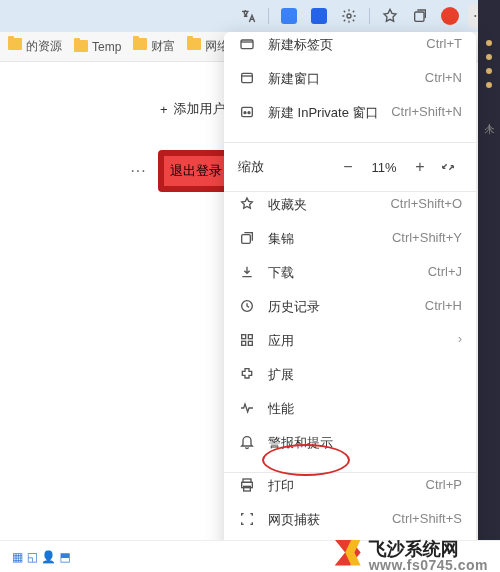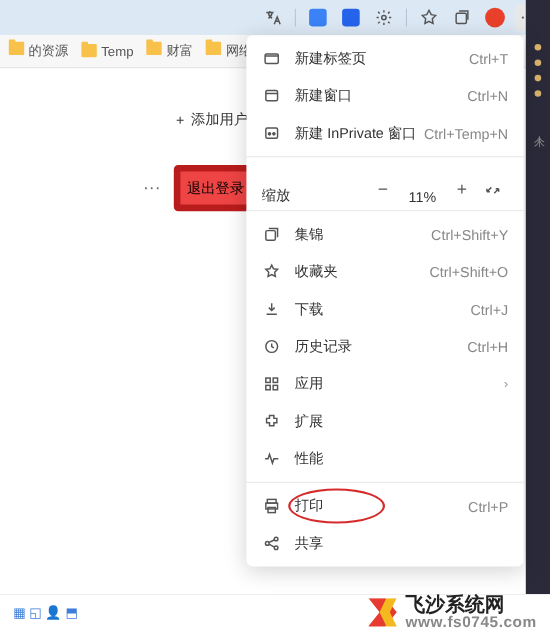--- a/index.html
+++ b/index.html
@@ -10,37 +10,37 @@
 .bookmarks{height:30px;background:#f7f7f7;border-bottom:1px solid #e5e5e5;display:flex;align-items:center;padding:0 8px;gap:12px;font-size:12px;color:#555;position:relative;z-index:1}
 .bm-item{display:flex;align-items:flex-start;gap:4px;cursor:pointer}
 .folder{width:14px;height:12px;background:#f8c24a;border-radius:1px;position:relative}
 .folder::before{content:"";position:absolute;top:-2px;left:0;width:6px;height:3px;background:#f8c24a;border-radius:1px 1px 0 0}
 .content{position:relative;height:480px}
 .user-add{position:absolute;top:38px;left:160px;font-size:13px;color:#333;display:flex;align-items:center;gap:6px;cursor:pointer}
 .logout-row{position:absolute;top:88px;left:130px;display:flex;align-items:center;gap:12px}
 .dots{color:#666;font-size:16px;cursor:pointer}
 .logout-btn{border:6px solid #b91c1c;background:#ef4444;padding:6px 6px;font-size:13px;border-radius:4px;cursor:pointer}
 .menu{position:absolute;top:32px;right:24px;width:252px;background:#fff;box-shadow:0 4px 20px rgba(0,0,0,.18);border-radius:6px;z-index:10;padding:4px 0;font-size:13px;color:#333}
-.mi{display:flex;align-items:center;height:34px;padding:0 14px;cursor:pointer;position:relative}
+.mi{display:flex;height:34px;padding:0 14px;cursor:pointer;position:relative}
 .mi-icon{width:18px;display:flex;justify-content:center;margin-right:12px;color:#555}
 .mi-label{flex:1}
 .mi-shortcut{font-size:13px;color:#888}
 .mi-chevron{color:#999;font-size:12px}
 .sep{height:1px;background:#e8e8e8;margin:4px 0}
-.zoom-row{display:flex;align-items:flex-end;height:40px;padding:0 14px}
+.zoom-row{display:flex;align-items:center;height:40px;padding:0 14px}
 .zoom-label{flex:1}
 .zoom-btn{width:28px;height:28px;display:flex;align-items:center;justify-content:center;cursor:pointer;color:#555;font-size:16px;border-radius:4px}
 .zoom-val{width:44px;text-align:center;font-size:13px}
 .highlight{position:absolute;border:2px solid #d62b2b;border-radius:50%;width:88px;height:32px;top:444px;right:150px;z-index:11;pointer-events:none}
 .sidebar{position:absolute;right:0;top:0;width:22px;height:540px;background:#2a2a3a;z-index:5;display:flex;flex-direction:column;align-items:center;padding-top:40px;gap:8px}
 .sb-dot{width:6px;height:6px;background:#d9b36a;border-radius:50%}
 .sb-label{color:#888;font-size:10px;writing-mode:vertical-rl;margin-top:20px}
 .footer{position:absolute;bottom:0;left:0;right:0;height:32px;background:#fff;display:flex;align-items:center;justify-content:space-between;padding:0 12px;border-top:1px solid #eee;z-index:20}
 .footer-icons{display:flex;gap:6px;color:#3b7dd8;font-size:12px}
-.brand{display:flex;align-items:center;gap:8px;font-size:18px;font-weight:600;color:#222}
+.brand{display:flex;align-items:flex-start;gap:8px;font-size:18px;font-weight:600;color:#222}
 .brand-logo{width:26px;height:26px;position:relative}
 .brand-logo::before{content:"";position:absolute;inset:0;background:#e63b2e;clip-path:polygon(0 0,60% 0,100% 50%,60% 100%,0 100%,40% 50%)}
 .brand-logo::after{content:"";position:absolute;left:40%;top:0;right:0;bottom:0;background:#f5b81f;clip-path:polygon(40% 0,100% 0,60% 50%,100% 100%,40% 100%,0 50%)}
 .brand-sub{font-size:14px;color:#888;letter-spacing:.5px;align-self:flex-end;margin-bottom:2px}
 .avatar{width:18px;height:18px;border-radius:50%;background:#e8402a}
 .sq{width:16px;height:16px;border-radius:3px}
 .blue1{background:#3b82f6}
 .blue2{background:#2563eb}
 svg{width:16px;height:16px}
 </style>
@@ -147,53 +147,53 @@
     </div>
   <div class="mi">
       <span class="mi-icon">
         <svg viewBox="0 0 24 24" fill="none" stroke="currentColor" stroke-width="2">
           <rect x="4" y="5" width="16" height="14" rx="2"></rect>
           <circle cx="9" cy="13" r="1.5" fill="currentColor"></circle>
           <circle cx="15" cy="13" r="1.5" fill="currentColor"></circle>
         </svg>
       </span>
       <span class="mi-label">新建 InPrivate 窗口</span>
-      <span class="mi-shortcut">Ctrl+Temp+N</span>
+      <span class="mi-shortcut">Ctrl+Shift+N</span>
     </div>
   <div class="sep"></div>
   <div class="zoom-row">
     <span class="zoom-label">缩放</span>
     <span class="zoom-btn">−</span>
     <span class="zoom-val">11%</span>
     <span class="zoom-btn">+</span>
     <span class="zoom-btn">
         <svg viewBox="0 0 24 24" fill="none" stroke="currentColor" stroke-width="2">
           <path d="M4 14l6-6M4 14v-4M4 14h4M20 10l-6 6M20 10v4M20 10h-4"></path>
         </svg>
       </span>
   </div>
   <div class="sep"></div>
   <div class="mi">
       <span class="mi-icon">
         <svg viewBox="0 0 24 24" fill="none" stroke="currentColor" stroke-width="2">
+          <path d="M12 3l2.5 5 5.5.8-4 4 1 5.7-5-2.7-5 2.7 1-5.7-4-4 5.5-.8z"></path>
+        </svg>
+      </span>
+      <span class="mi-label">收藏夹</span>
+      <span class="mi-shortcut">Ctrl+Shift+O</span>
+    </div>
+  <div class="mi">
+      <span class="mi-icon">
+        <svg viewBox="0 0 24 24" fill="none" stroke="currentColor" stroke-width="2">
           <rect x="4" y="7" width="13" height="13" rx="2"></rect>
           <path d="M8 4h12v12"></path>
         </svg>
       </span>
       <span class="mi-label">集锦</span>
       <span class="mi-shortcut">Ctrl+Shift+Y</span>
-    </div>
-  <div class="mi">
-      <span class="mi-icon">
-        <svg viewBox="0 0 24 24" fill="none" stroke="currentColor" stroke-width="2">
-          <path d="M12 3l2.5 5 5.5.8-4 4 1 5.7-5-2.7-5 2.7 1-5.7-4-4 5.5-.8z"></path>
-        </svg>
-      </span>
-      <span class="mi-label">收藏夹</span>
-      <span class="mi-shortcut">Ctrl+Shift+O</span>
     </div>
   <div class="mi">
       <span class="mi-icon">
         <svg viewBox="0 0 24 24" fill="none" stroke="currentColor" stroke-width="2">
           <path d="M12 4v10M8 10l4 4 4-4M5 19h14"></path>
         </svg>
       </span>
       <span class="mi-label">下载</span>
       <span class="mi-shortcut">Ctrl+J</span>
     </div>
@@ -228,31 +228,48 @@
       <span class="mi-label">扩展</span>
     </div>
   <div class="mi">
       <span class="mi-icon">
         <svg viewBox="0 0 24 24" fill="none" stroke="currentColor" stroke-width="2">
           <path d="M3 12h4l2-6 4 12 2-6h6"></path>
         </svg>
       </span>
       <span class="mi-label">性能</span>
     </div>
+  <div class="mi">
+      <span class="mi-icon">
+        <svg viewBox="0 0 24 24" fill="none" stroke="currentColor" stroke-width="2">
+          <path d="M6 16V10a6 6 0 1112 0v6l2 2H4l2-2zM10 20a2 2 0 104 0"></path>
+        </svg>
+      </span>
+      <span class="mi-label">警报和提示</span>
+    </div>
   <div class="sep"></div>
   <div class="mi">
       <span class="mi-icon">
         <svg viewBox="0 0 24 24" fill="none" stroke="currentColor" stroke-width="2">
           <rect x="6" y="3" width="12" height="5"></rect>
           <rect x="4" y="8" width="16" height="8"></rect>
           <rect x="7" y="14" width="10" height="7"></rect>
         </svg>
       </span>
       <span class="mi-label">打印</span>
       <span class="mi-shortcut">Ctrl+P</span>
+    </div>
+  <div class="mi">
+      <span class="mi-icon">
+        <svg viewBox="0 0 24 24" fill="none" stroke="currentColor" stroke-width="2">
+          <path d="M4 7V4h3M17 4h3v3M20 17v3h-3M7 20H4v-3"></path>
+        </svg>
+      </span>
+      <span class="mi-label">网页捕获</span>
+      <span class="mi-shortcut">Ctrl+Shift+S</span>
     </div>
   <div class="mi">
       <span class="mi-icon">
         <svg viewBox="0 0 24 24" fill="none" stroke="currentColor" stroke-width="2">
           <circle cx="6" cy="12" r="2.5"></circle>
           <circle cx="18" cy="6" r="2.5"></circle>
           <circle cx="18" cy="18" r="2.5"></circle>
           <path d="M8 11l8-4M8 13l8 4"></path>
         </svg>
       </span>

